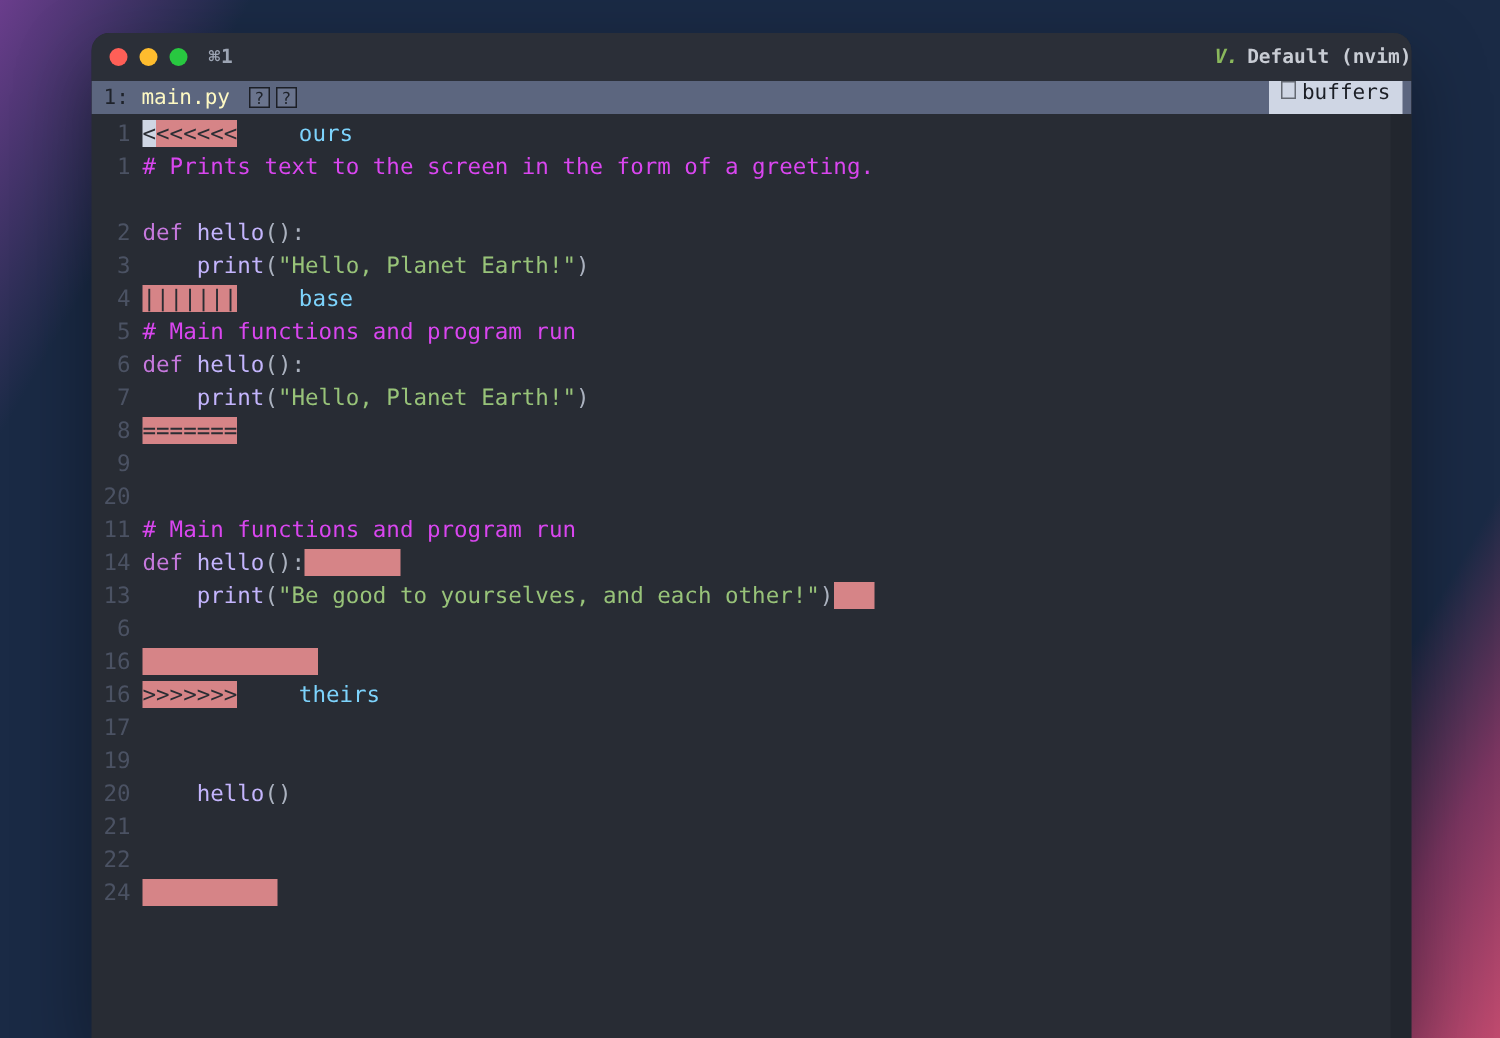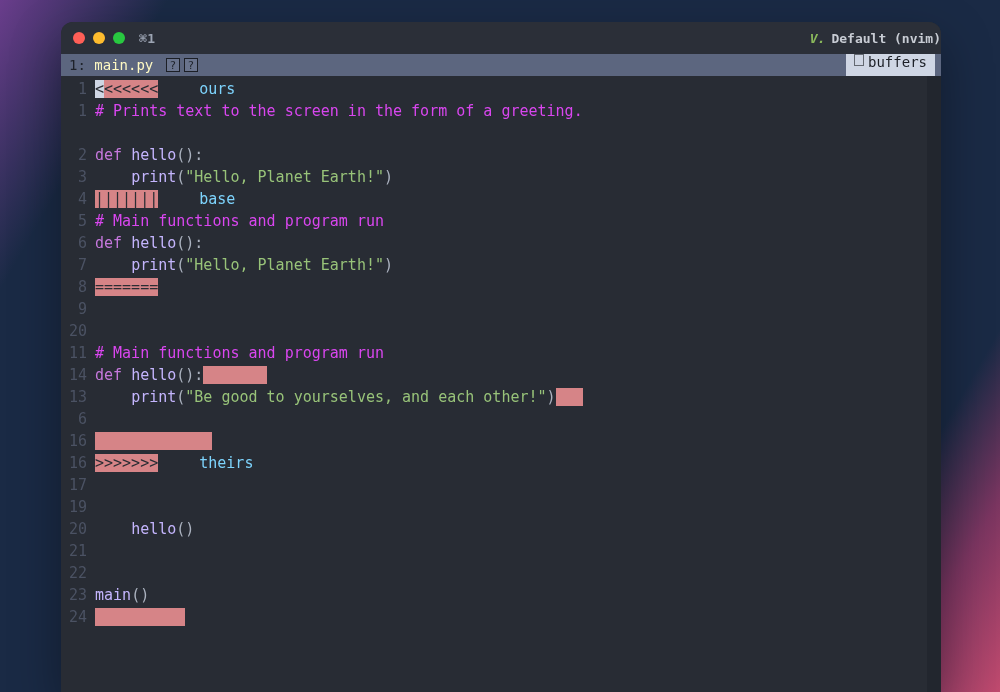--- a/index.html
+++ b/index.html
@@ -155,19 +155,18 @@
 
       <div class="line"><span class="gutter">17</span><span class="code"></span></div>
       <div class="line"><span class="gutter">19</span><span class="code"></span></div>
 
 
       <div class="line"><span class="gutter">20</span><span class="code"><span>    </span><span class="text-fn">hello</span><span>()</span></span></div>
 
       <div class="line"><span class="gutter">21</span><span class="code"></span></div>
       <div class="line"><span class="gutter">22</span><span class="code"></span></div>
 
-      <div class="line"><span class="gutter">23</span><span class="code"><span class="text-fn">main</span><span>()</span></span></div>
 
       <div class="line"><span class="gutter">24</span><span class="code"><span class="hl-red">          </span></span></div>
 
     </div>
   </div>
 </div>
 
 </body></html>

